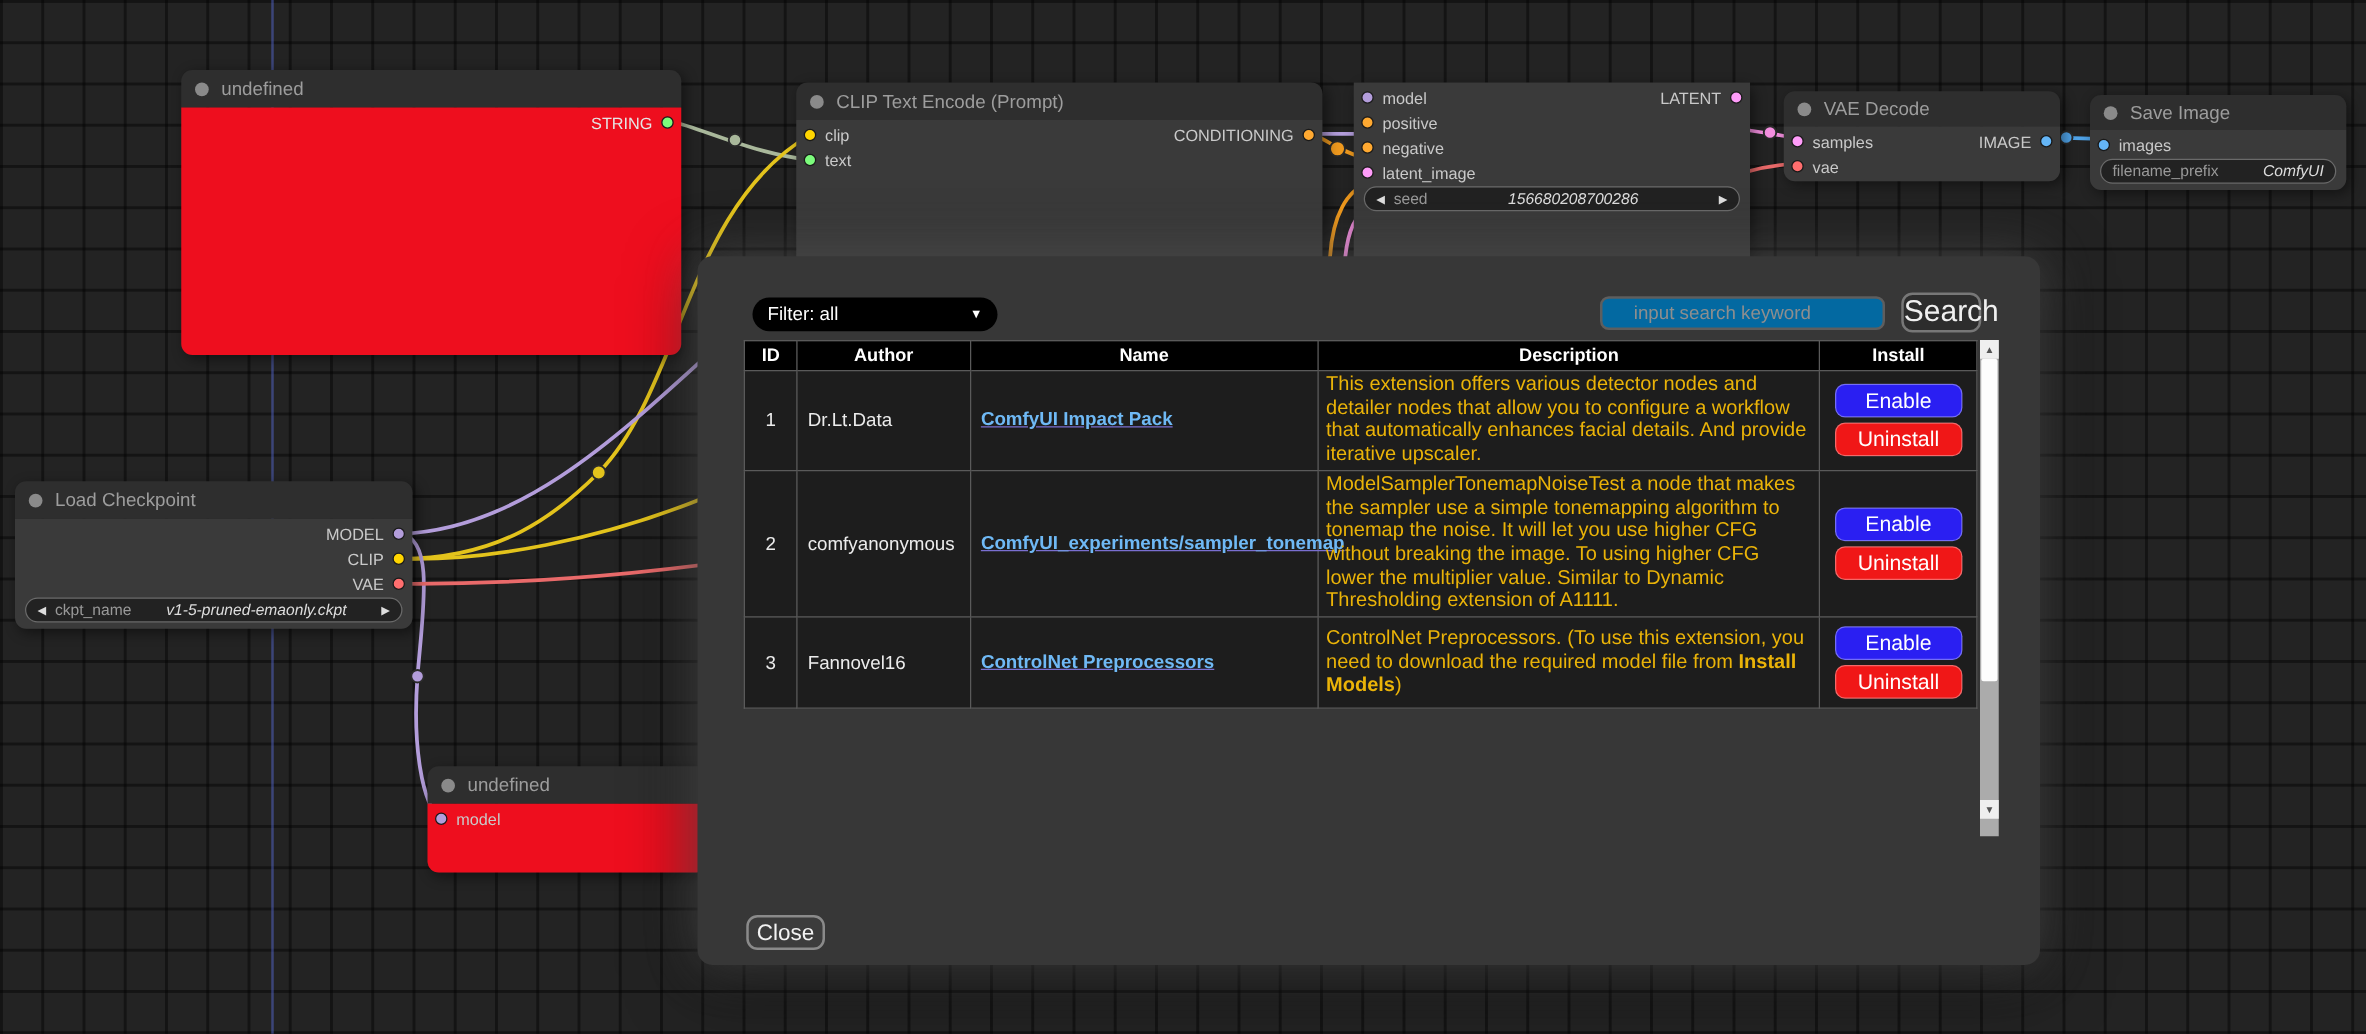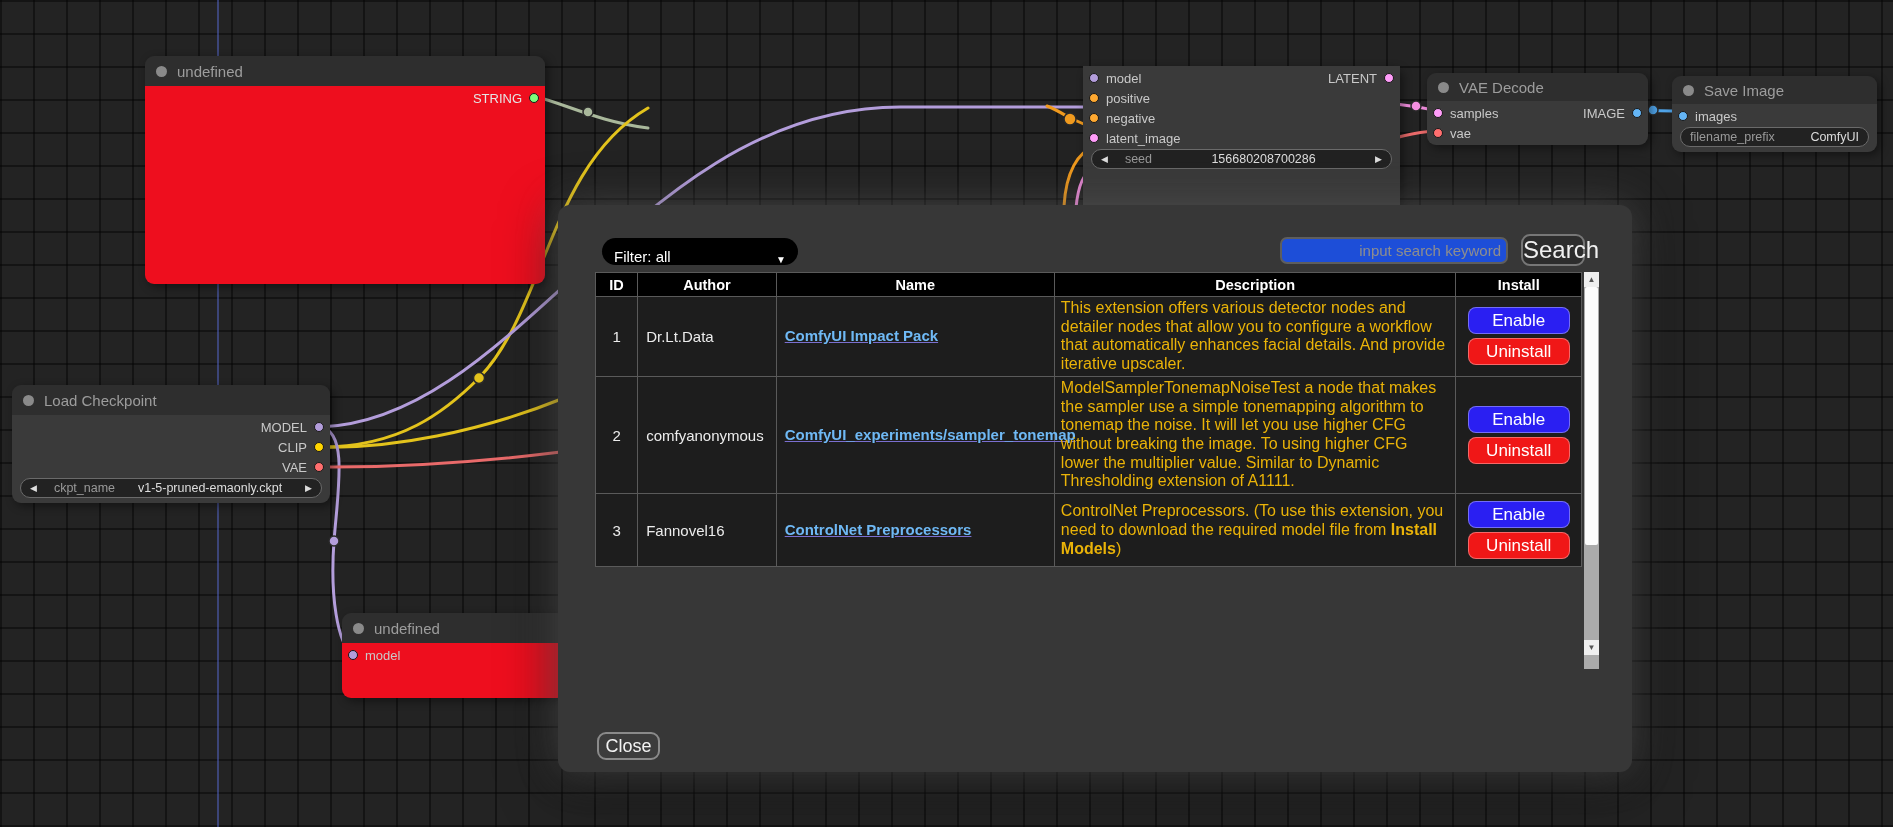--- a/index.html
+++ b/index.html
@@ -22,47 +22,47 @@
   .node-body { background:#3a3a3a; border-radius:0 0 9px 9px; height:calc(100% - 30px);
     padding-top:2px; position:relative; }
   .node.red .node-body { background:#ee0e1e; }
   .slot-row { height:20px; display:flex; align-items:center; padding:0 6px;
     font-size:13px; color:#c9c9c9; }
   .in-slot { display:flex; align-items:center; gap:7px; }
   .out-slot { margin-left:auto; display:flex; align-items:center; gap:7px; }
   .dot { width:10px; height:10px; border-radius:50%; border:1px solid #191919; flex:none; }
   .widget { margin:1px 8px 0; height:20px; border:1px solid #6a6a6a; border-radius:10px;
     background:#222; display:flex; align-items:center; padding:0 9px; font-size:12.5px;
-    color:#999; gap:17px; }
+    color:#999; gap:7px; }
   .widget .warr { font-size:9px; color:#ddd; line-height:1; }
-  .widget .wval { color:#ddd; margin:0 auto; }
+  .widget .wval { color:#ddd; margin:0 auto;font-style:italic; }
   .widget.textw { justify-content:space-between; }
   .widget.textw .wval { margin:0; }
   .widget .wlab { white-space:nowrap; }
   #n-undef-top { left:145px; top:56px; width:400px; height:228px; }
   #n-undef-top .slot-row { color:#e5e5e5; }
   #n-clip   { left:637px;  top:66px; width:421px; height:270px; }
   #n-ksampler{ left:1083px; top:66px; width:317px; height:310px; }
   #n-vae    { left:1427px; top:73px; width:221px; height:72px;text-align:center; }
   #n-vae .node-title, #n-save .node-title { height:28px; }
   #n-vae .node-body, #n-save .node-body { height:calc(100% - 28px); }
   #n-save   { left:1672px; top:76px; width:205px; height:76px; }
   #n-ckpt   { left:12px;   top:385px; width:318px; height:118px; }
   #n-undef-bot{ left:342px; top:613px; width:224px; height:85px; }
   
   #dialog { position:absolute; left:558px; top:205px; width:1074px; height:567px;
     background:#373737; border-radius:12px; z-index:10;
     box-shadow:0 0 42px rgba(190,190,190,0.28), 0 12px 55px rgba(0,0,0,0.65); }
   #filter-select { position:absolute; left:44px; top:33px; width:196px; height:27px;
-    background:#000; color:#fff; border-radius:14px; display:flex; align-items:flex-end;
+    background:#000; color:#fff; border-radius:14px; display:flex; align-items:center;
     justify-content:space-between; padding:0 12px; font-size:15px; cursor:default; }
   #filter-select .chev { font-size:10px; color:#fff; }
   #search-input { position:absolute; left:722px; top:32px; width:228px; height:27px;
-    background:#1d4ed8; border:2px solid #5e5e5e; border-radius:7px; color:#ccc;
-    font-size:15px; padding:0 5px; font-family:"Liberation Sans", sans-serif;text-align:right; }
+    background:#0369a1; border:2px solid #5e5e5e; border-radius:7px; color:#ccc;
+    font-size:15px; padding:0 25px; font-family:"Liberation Sans", sans-serif; }
   #search-input::placeholder { color:#8e8e8e; }
   #search-btn { position:absolute; left:963px; top:29px; width:64px; height:32px;
     background:#2d2d2d; border:2px solid #777; border-radius:9px; color:#f0f0f0;
     font-size:24px; font-family:"Liberation Sans", sans-serif; }
   #grid-wrap { position:absolute; left:37px; top:67px; width:1004px; height:397px; }
   table { border-collapse:collapse; width:987px; table-layout:fixed; }
   th { background:#000; color:#fff; font-size:14.5px; font-weight:bold; height:24px;
     border:1px solid #5a5a5a; }
   td { background:#1d1d1d; color:#ececec; border:1px solid #5a5a5a; vertical-align:middle; }
   td.c-id { text-align:center; font-size:15px; }
@@ -124,20 +124,44 @@
     <div class="node-body">
       <div class="slot-row">
         <span class="out-slot">
           <label>STRING</label>
           <i class="dot" style="background-color: rgb(124, 252, 124);"></i>
         </span>
       </div>
     </div>
   </div>
 
+  <div class="node" id="n-clip">
+    <div class="node-title">
+      <span class="tdot"></span>
+      <span>CLIP Text Encode (Prompt)</span>
+    </div>
+    <div class="node-body">
+      <div class="slot-row">
+        <span class="in-slot">
+          <i class="dot" style="background-color: rgb(255, 213, 0);"></i>
+          <label>clip</label>
+        </span>
+        <span class="out-slot">
+          <label>CONDITIONING</label>
+          <i class="dot" style="background-color: rgb(255, 169, 49);"></i>
+        </span>
+      </div>
+      <div class="slot-row">
+        <span class="in-slot">
+          <i class="dot" style="background-color: rgb(124, 252, 124);"></i>
+          <label>text</label>
+        </span>
+      </div>
+    </div>
+  </div>
 
   <div class="node" id="n-ksampler">
     <div class="node-body">
       <div class="slot-row">
         <span class="in-slot">
           <i class="dot" style="background-color: rgb(179, 157, 219);"></i>
           <label>model</label>
         </span>
         <span class="out-slot">
           <label>LATENT</label>

